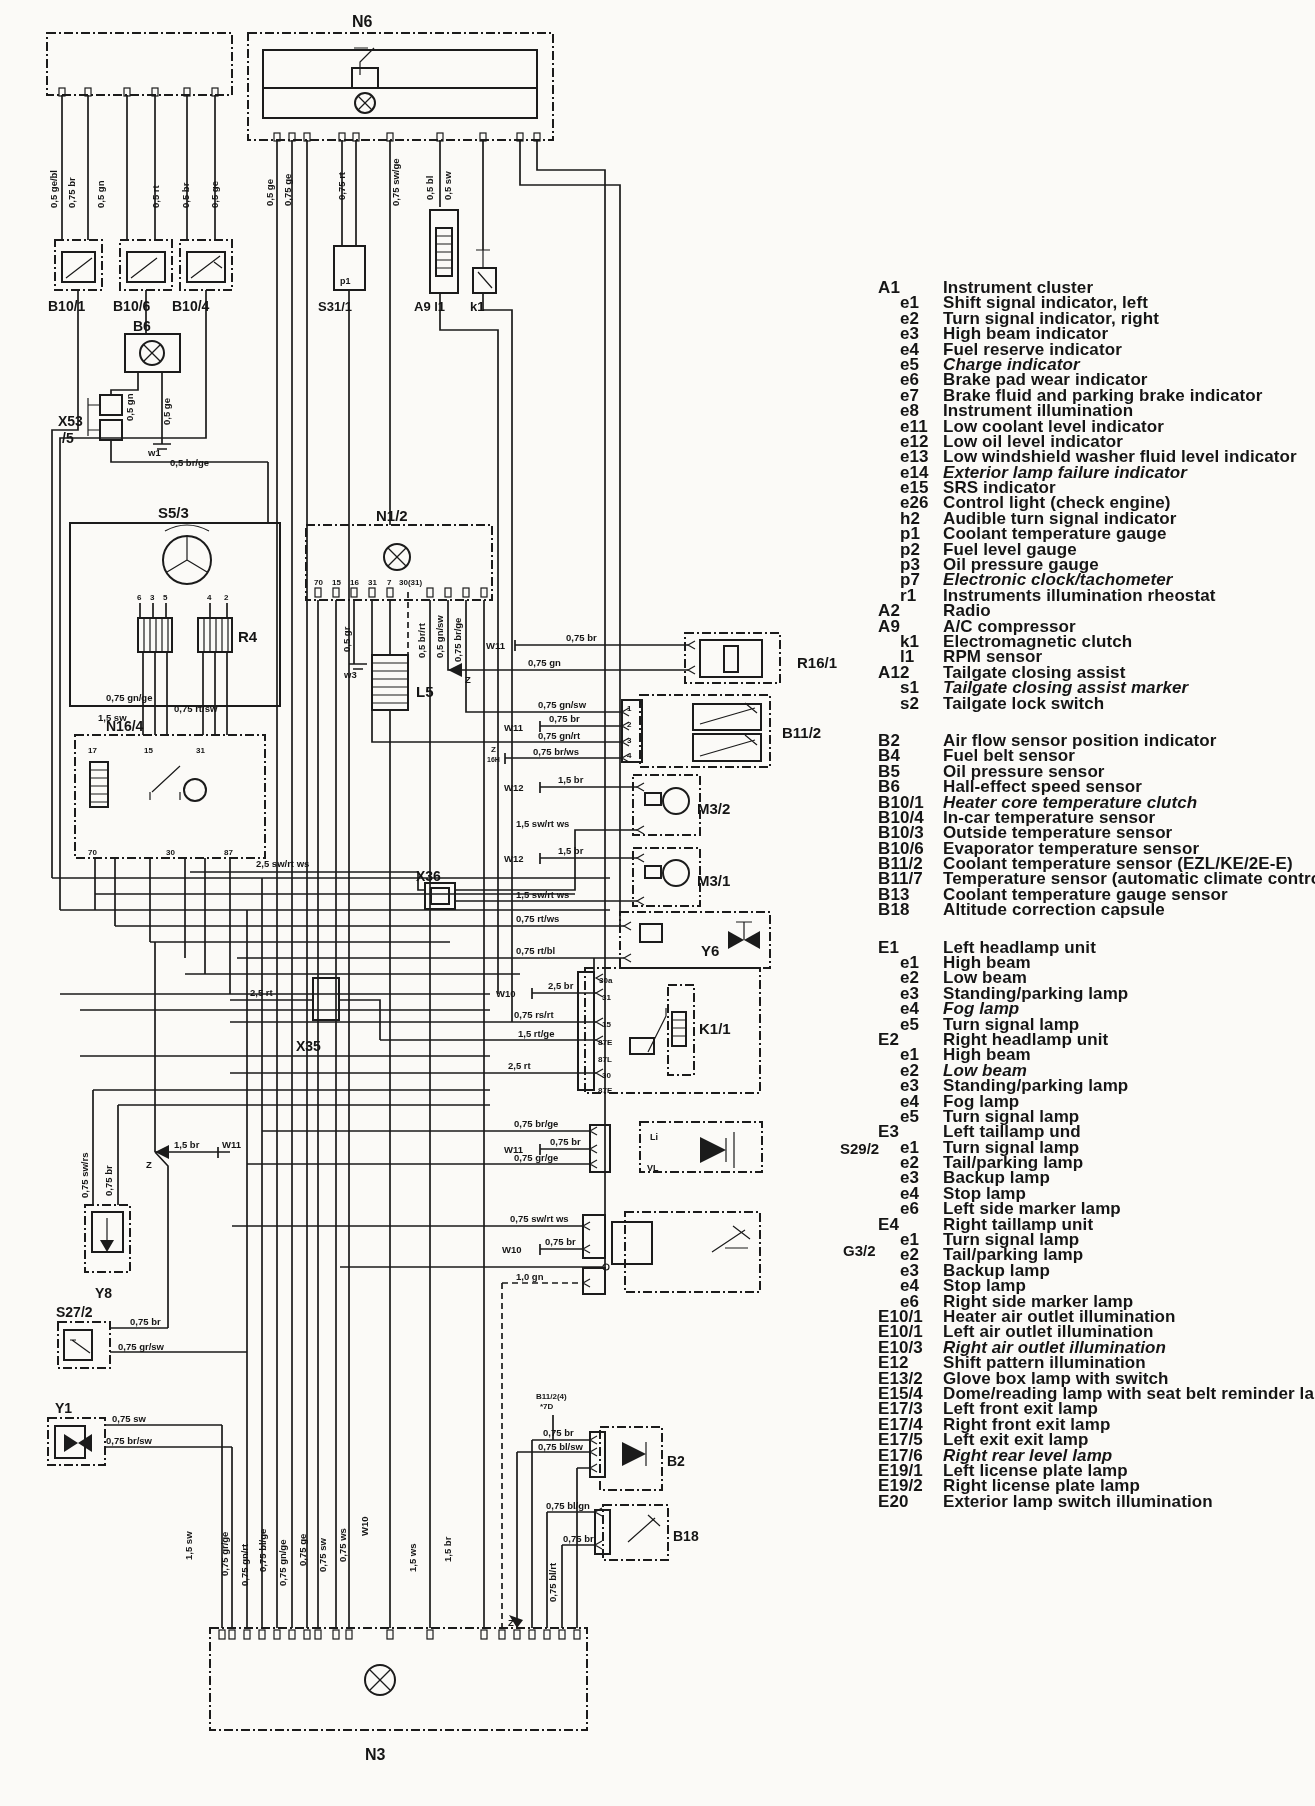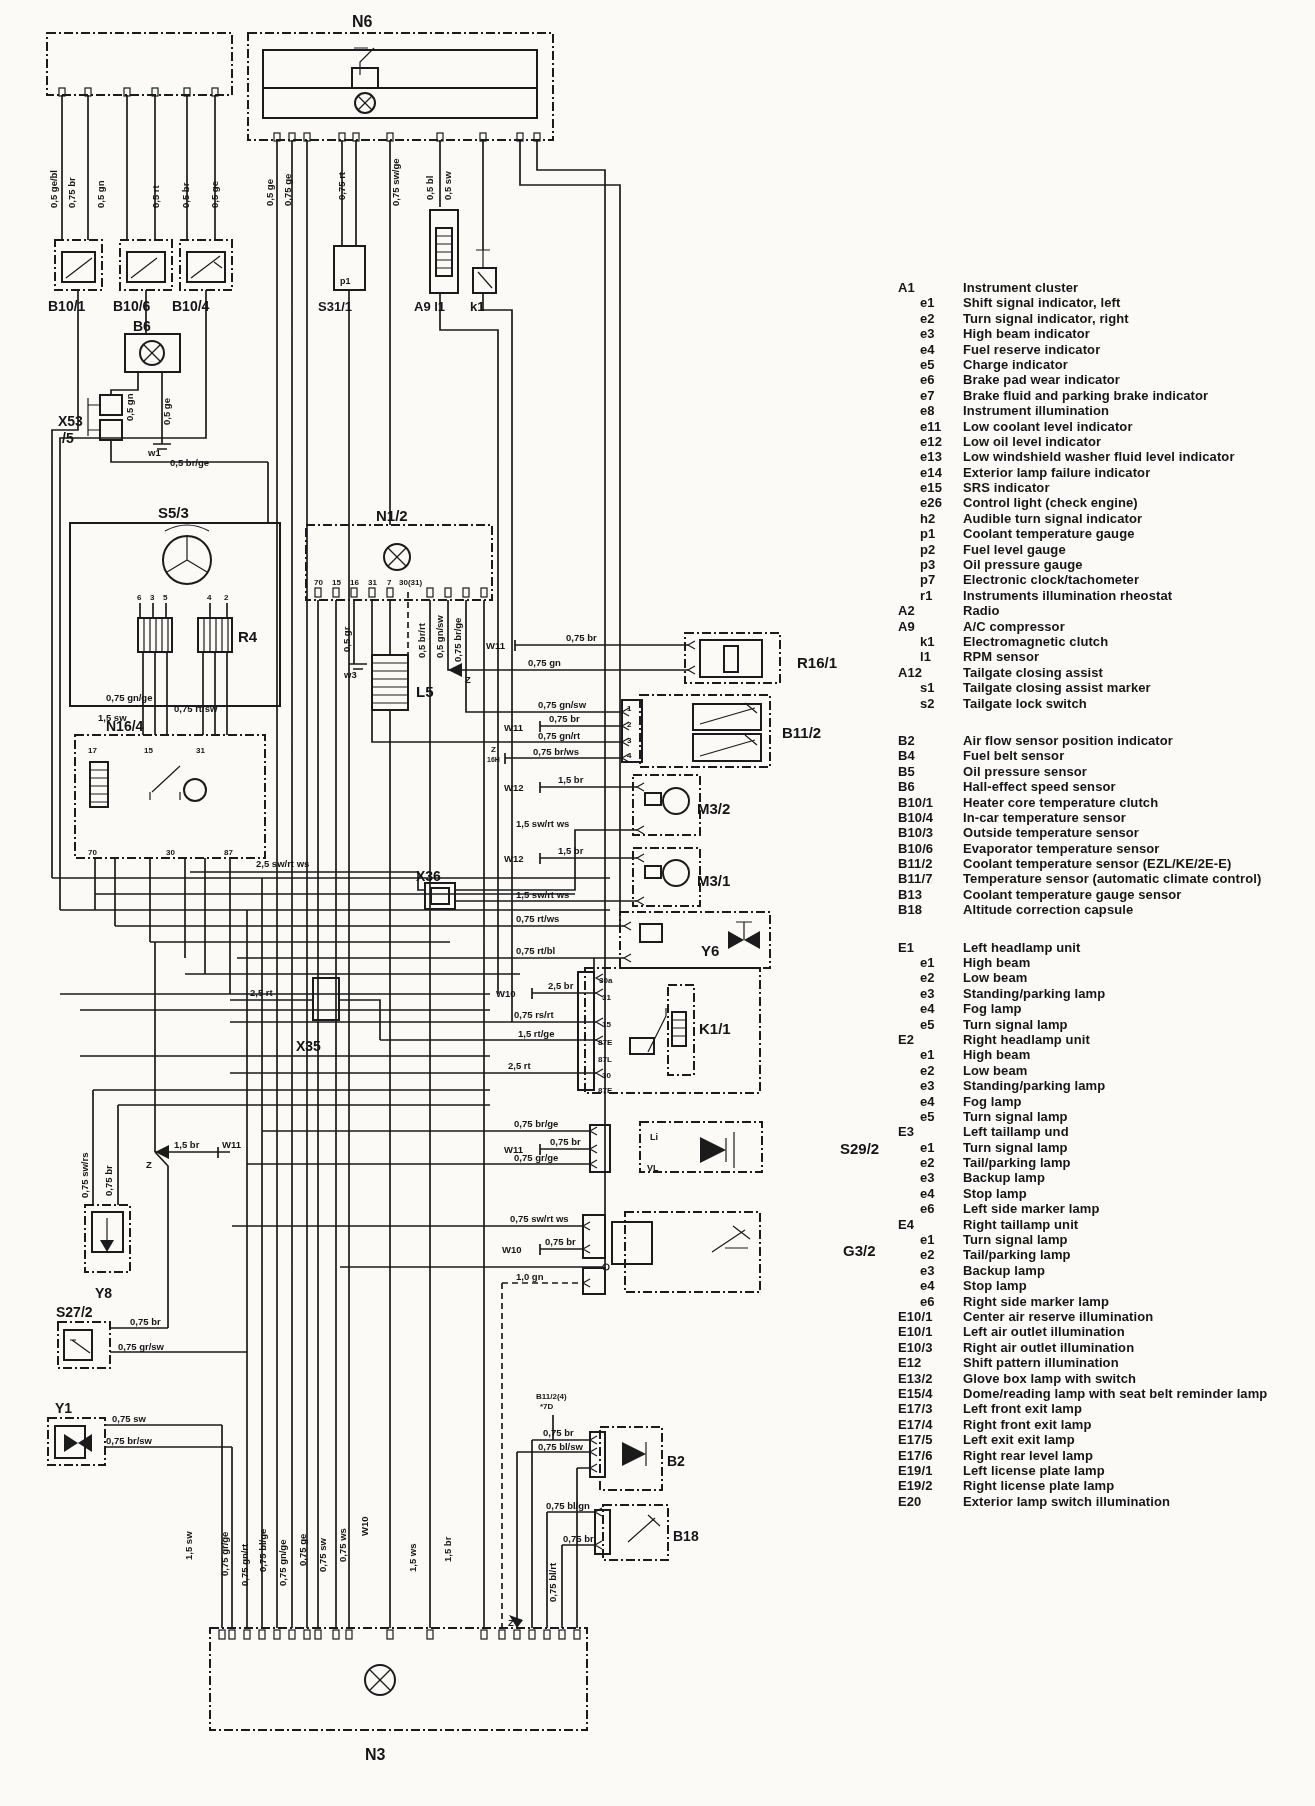--- a/index.html
+++ b/index.html
@@ -11,29 +11,29 @@
   }
   #schematic{position:absolute;left:0;top:0;}
   svg text{fill:#151515;font-family:"Liberation Sans","DejaVu Sans",sans-serif;font-weight:bold;}
   .w{stroke:#1b1b1b;stroke-width:1.7;fill:none;}
   .dd{stroke:#1b1b1b;stroke-width:2;fill:none;stroke-dasharray:9 3 2 3;}
   .sr{stroke:#1b1b1b;stroke-width:2;fill:none;}
   .thin{stroke:#1b1b1b;stroke-width:1.2;fill:none;}
   .dash{stroke:#1b1b1b;stroke-width:1.7;fill:none;stroke-dasharray:6 4;}
   .fill{fill:#1b1b1b;stroke:none;}
   #legend{
-    position:absolute;left:898px;top:280px;width:400px;
-    font-size:13px;line-height:15.4px;font-weight:bold;letter-spacing:.1px;
+    position:absolute;left:878px;top:280px;width:400px;
+    font-size:17px;line-height:15.4px;font-weight:bold;letter-spacing:.1px;
   }
   #legend .grp{margin-bottom:22px;}
   #legend .row{position:relative;white-space:nowrap;height:15.4px;}
   #legend .code{position:absolute;left:0;top:0;}
   #legend .code.ind{left:22px;}
   #legend .lbl{display:block;margin-left:65px;}
-  #legend .it{}
+  #legend .it{font-style:italic;}
 </style>
 </head>
 <body>
 
 <svg id="schematic" width="1315" height="1806" viewBox="0 0 1315 1806" xmlns="http://www.w3.org/2000/svg">
 
   <g>
     <rect class="dd" x="47" y="33" width="185" height="62"></rect>
     <rect class="dd" x="248" y="33" width="305" height="107"></rect>
     <rect class="dd" x="55" y="240" width="47" height="50"></rect>
@@ -683,21 +683,21 @@
       <div class="row">
         <span class="code ind">e4</span>
         <span class="lbl">Stop lamp</span>
       </div>
       <div class="row">
         <span class="code ind">e6</span>
         <span class="lbl">Right side marker lamp</span>
       </div>
       <div class="row">
         <span class="code">E10/1</span>
-        <span class="lbl">Center air reserve illumination</span>
+        <span class="lbl">Heater air outlet illumination</span>
       </div>
       <div class="row">
         <span class="code">E10/1</span>
         <span class="lbl">Left air outlet illumination</span>
       </div>
       <div class="row">
         <span class="code">E10/3</span>
         <span class="lbl it">Right air outlet illumination</span>
       </div>
       <div class="row">

